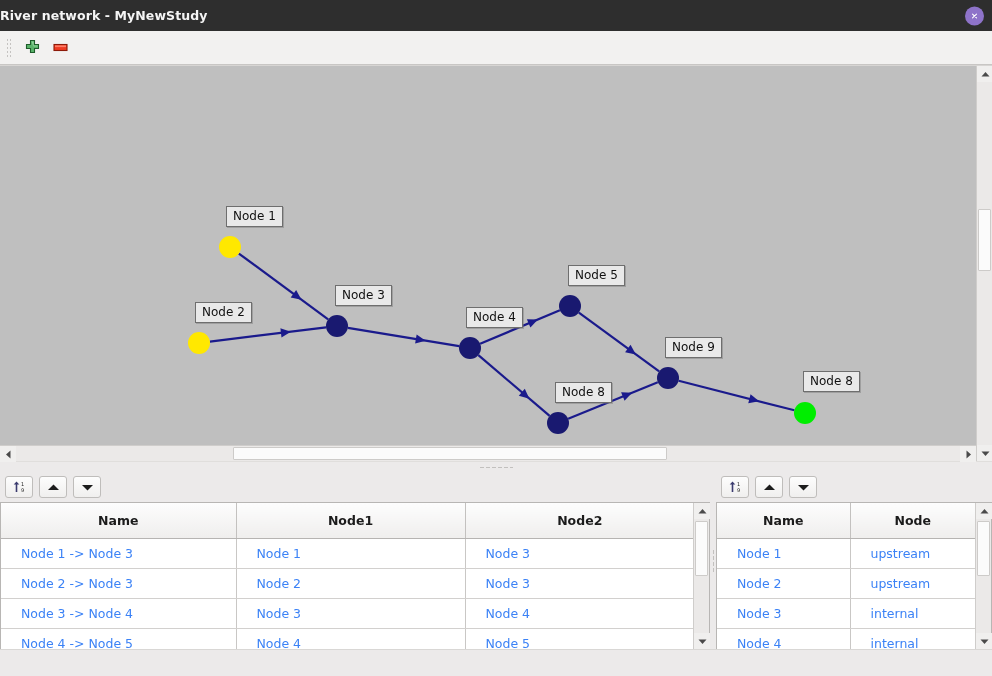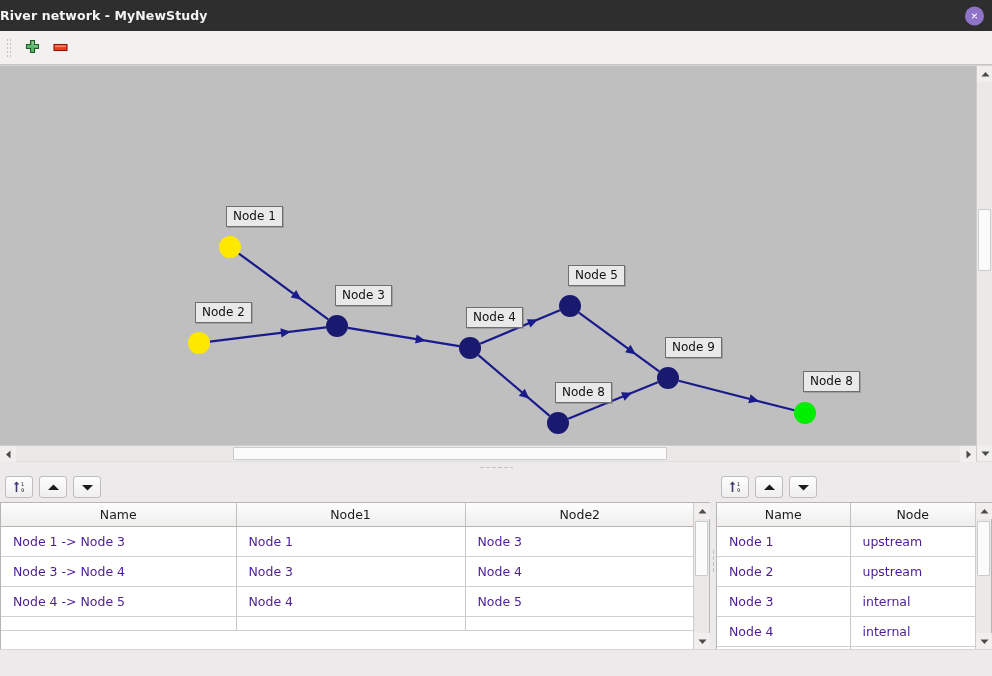--- a/index.html
+++ b/index.html
@@ -204,33 +204,33 @@
   table.grid {
     border-collapse: collapse;
     table-layout: fixed;
     width: 100%;
     font-size: 12.5px;
   }
   table.grid th {
     background: linear-gradient(#fdfdfd, #efeeed);
     border-right: 1px solid #c3c1bf;
     border-bottom: 1px solid #b6b4b2;
-    font-weight: normal;
+    font-weight: bold;
     color: #1b1b1b;
-    height: 23px;
+    height: 35px;
     text-align: center;
     font-size: 12.5px;
   }
   table.grid th:last-child { border-right: none; }
   table.grid td {
     border-right: 1px solid #c9c7c5;
     border-bottom: 1px solid #d2d0ce;
     height: 30px;
-    padding: 0 12px;
-    color: #4c1d95;
+    padding: 0 20px;
+    color: #3b82f6;
     background: #fff;
     white-space: nowrap;
     overflow: hidden;
     text-overflow: ellipsis;
   }
   table.grid td:last-child { border-right: none; }
   table.grid tr.partial td { height: 14px; }
 
   .grid-vsb {
     width: 16px; flex: none;
@@ -394,20 +394,25 @@
                   <th>Node2</th>
                 </tr>
               </thead>
             <tbody id="reaches-body">
                 <tr>
                   <td>Node 1 -&gt; Node 3</td>
                   <td>Node 1</td>
                   <td>Node 3</td>
                 </tr>
                 <tr>
+                  <td>Node 2 -&gt; Node 3</td>
+                  <td>Node 2</td>
+                  <td>Node 3</td>
+                </tr>
+                <tr>
                   <td>Node 3 -&gt; Node 4</td>
                   <td>Node 3</td>
                   <td>Node 4</td>
                 </tr>
                 <tr>
                   <td>Node 4 -&gt; Node 5</td>
                   <td>Node 4</td>
                   <td>Node 5</td>
                 </tr>
                 <tr class="partial">

